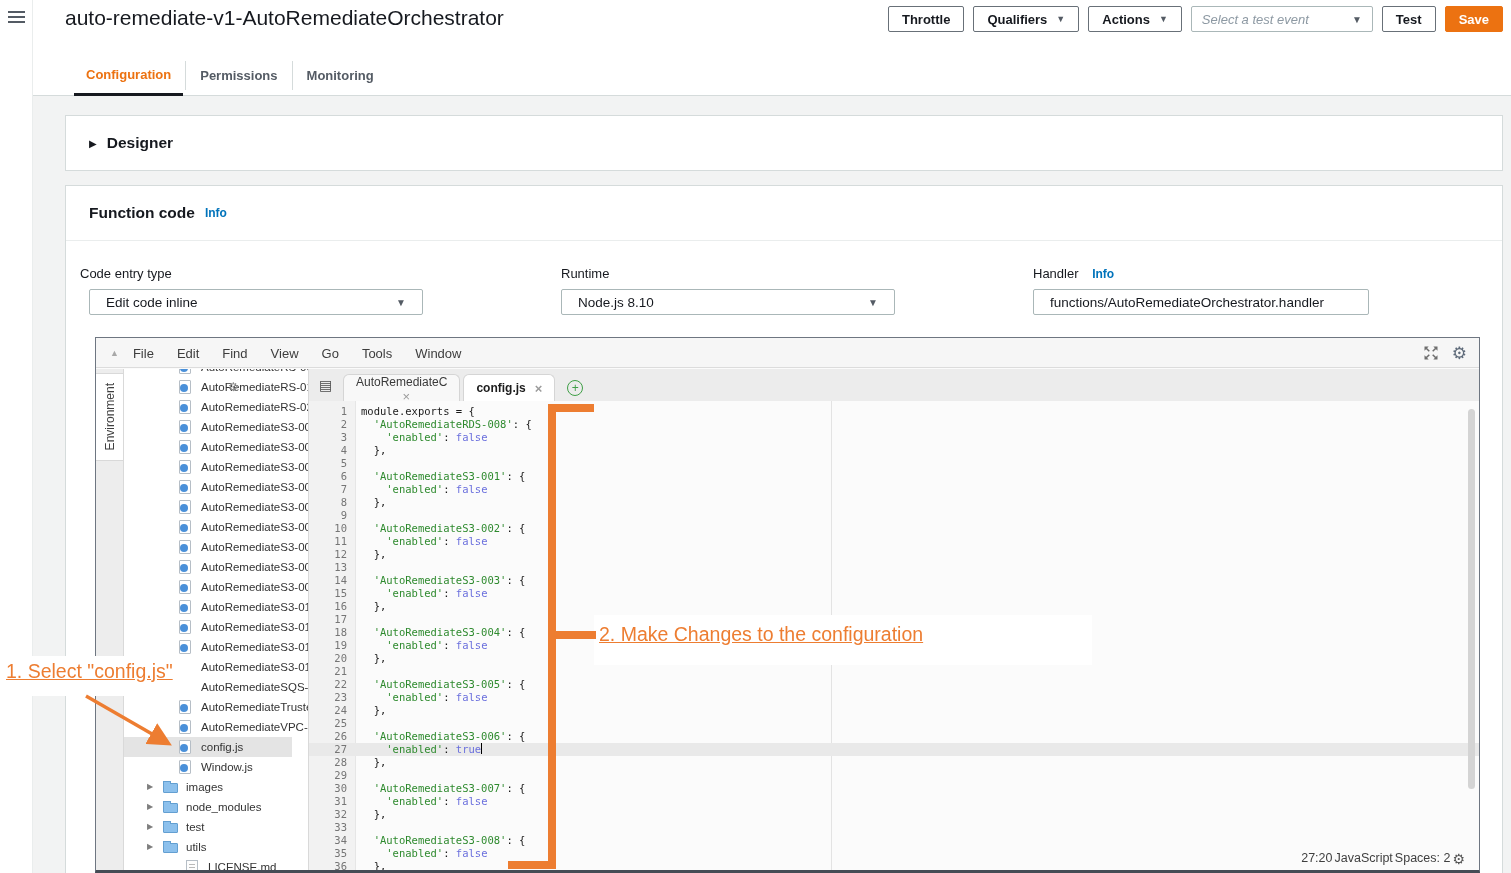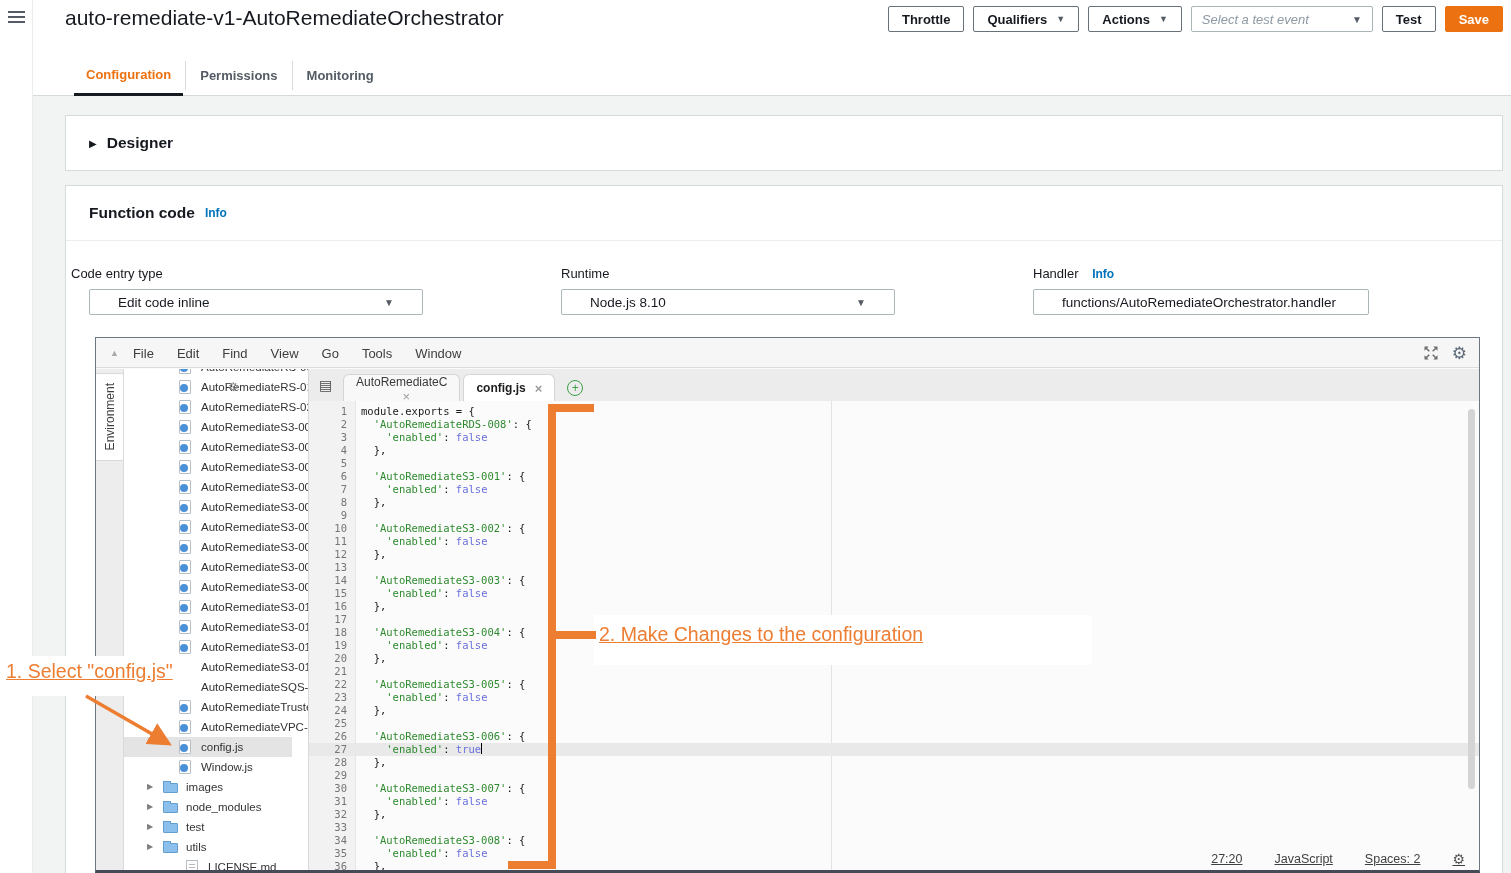--- a/index.html
+++ b/index.html
@@ -37,21 +37,21 @@
   .designer .tri { font-size:10px; color:#16191f; margin-right:10px; }
   .designer .dtitle { font-size:15.5px; font-weight:bold; color:#16191f; }
 
   .card.funccode { top:185px; height:695px; }
   .fc-head { height:55px; display:flex; align-items:center; padding-left:23px; border-bottom:1px solid #eaeded; }
   .fc-title { font-size:15.5px; font-weight:bold; color:#16191f; }
   .info-link { font-size:12px; font-weight:bold; color:#0073bb; margin-left:10px; cursor:pointer; }
 
   .field-label { position:absolute; font-size:13px; color:#16191f; top:80px; }
   .field-box { position:absolute; top:103px; height:26px; border:1px solid #aab7b8; border-radius:2px; background:#fff;
-               display:flex; align-items:center; justify-content:space-between; padding:0 28px; font-size:13.5px; color:#16191f; }
+               display:flex; align-items:center; justify-content:space-between; padding:0 16px; font-size:13.5px; color:#16191f; }
   .field-box .caret { font-size:10px; color:#545b64; }
 
   
   .editor { position:absolute; left:95px; top:337px; width:1385px; height:536px; background:#fbfbfb;
             border:1px solid #6e7681; border-bottom:3px solid #454c55; z-index:1; }
   .menubar { height:30px; background:#f6f6f6; border-bottom:1px solid #dcdcdc; display:flex; align-items:center; position:relative; }
   .collapse-tri { font-size:9px; color:#a8a8a8; margin:0 14px 0 14px; }
   .mitem { font-size:13px; color:#3d3d3d; margin-right:23px; cursor:pointer; }
   .menubar-icons { position:absolute; right:12px; top:0; height:30px; display:flex; align-items:center; gap:13px; }
   .gear-glyph { font-family:"DejaVu Sans", sans-serif; color:#5f6b7a; cursor:pointer; }
@@ -99,22 +99,22 @@
   .gnum { height:13px; text-align:right; padding-right:9px; color:#757575; font:10.5px/13px "DejaVu Sans Mono", monospace; }
   .gutter-bg { position:absolute; left:0; top:0; bottom:0; width:47px; background:#f2f2f2; border-right:1px solid #e6e6e6; z-index:1; }
   .ruler { position:absolute; left:522px; top:0; bottom:0; width:1px; background:#e3e3e3; z-index:1; }
   .active-line { position:absolute; left:0; right:0; height:13px; background:#e9e9e9; z-index:2; }
   #code-lines { position:absolute; left:52px; top:4px; z-index:3; }
   .cline { height:13px; white-space:pre; font:10.5px/13px "DejaVu Sans Mono", monospace; }
   .tk-p { color:#1a1a1a; } .tk-s { color:#2e8a2e; } .tk-b { color:#6a6fdd; }
   .cursor { display:inline-block; width:1px; height:11px; background:#000; vertical-align:-1px; }
   .code-scroll { position:absolute; right:4px; top:8px; width:7px; height:380px; background:#d4d4d4; border-radius:4px; z-index:4; }
 
-  .statusbar { position:absolute; right:14px; bottom:3px; display:flex; align-items:center; gap:32px; z-index:5;
-               font-size:12.5px; color:#3f3f3f;text-decoration:underline; }
+  .statusbar { position:absolute; right:14px; bottom:3px; display:flex; gap:2px; z-index:5;
+               font-size:12.5px; color:#3f3f3f; }
   .statusbar .gear-glyph { font-size:14px; color:#555; }
 
   
   .ann-box { position:absolute; background:#fff; z-index:30; }
   .ann-text { position:absolute; font-size:19.5px; color:#ED7D31; z-index:32; white-space:nowrap;text-decoration:underline; }
   .brk { position:absolute; background:#ED7D31; z-index:31; }
   .ann-svg { position:absolute; left:0; top:0; width:1511px; height:873px; z-index:33; pointer-events:none; }
 </style>
 </head>
 <body>
@@ -162,21 +162,21 @@
   <div class="card designer">
     <span class="tri">▶</span>
     <span class="dtitle">Designer</span>
   </div>
 
   <div class="card funccode">
     <div class="fc-head">
       <span class="fc-title">Function code</span>
       <span class="info-link">Info</span>
     </div>
-    <div class="field-label" style="left:5px;">Code entry type</div>
+    <div class="field-label" style="left:14px;">Code entry type</div>
     <div class="field-box" style="left:23px; width:334px;">
       <span>Edit code inline</span>
       <span class="caret">▼</span>
     </div>
     <div class="field-label" style="left:495px;">Runtime</div>
     <div class="field-box" style="left:495px; width:334px;">
       <span>Node.js 8.10</span>
       <span class="caret">▼</span>
     </div>
     <div class="field-label" style="left:967px;">

